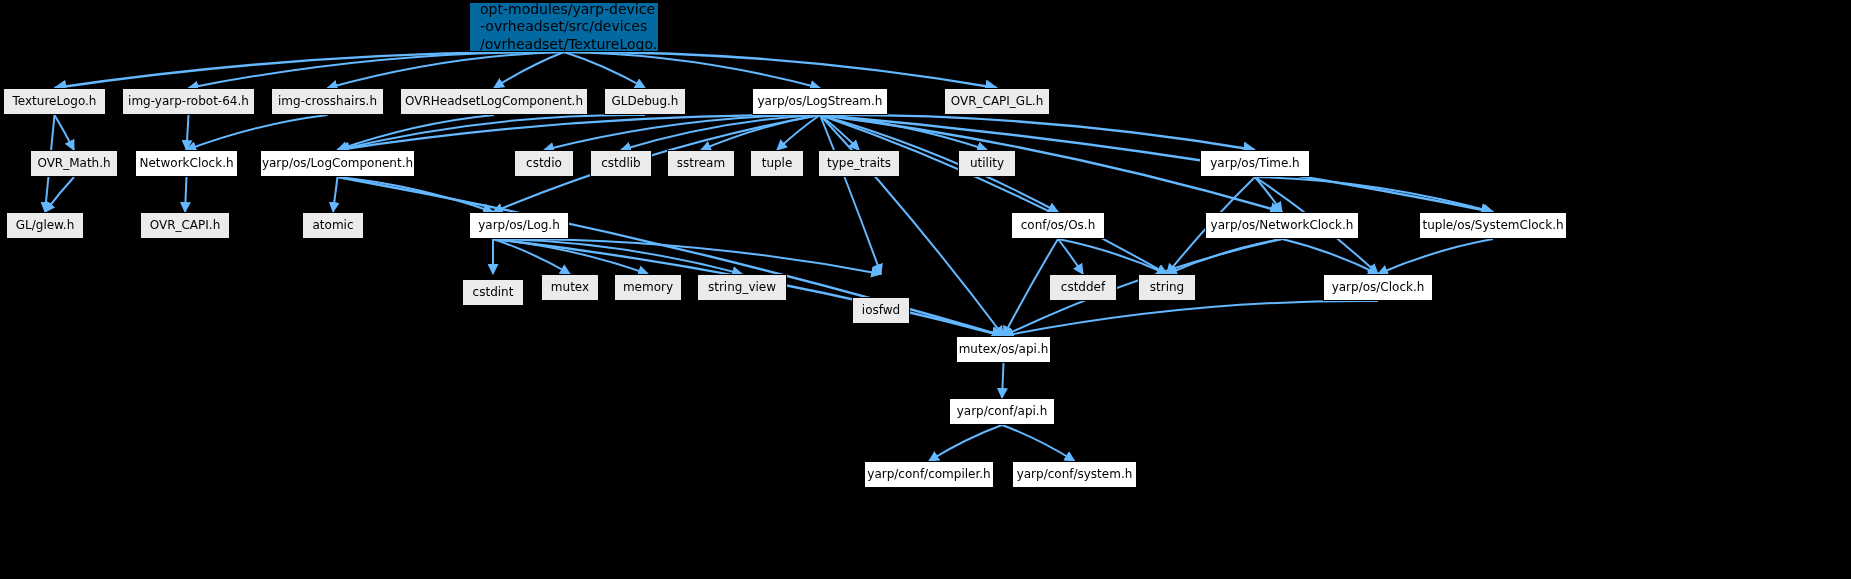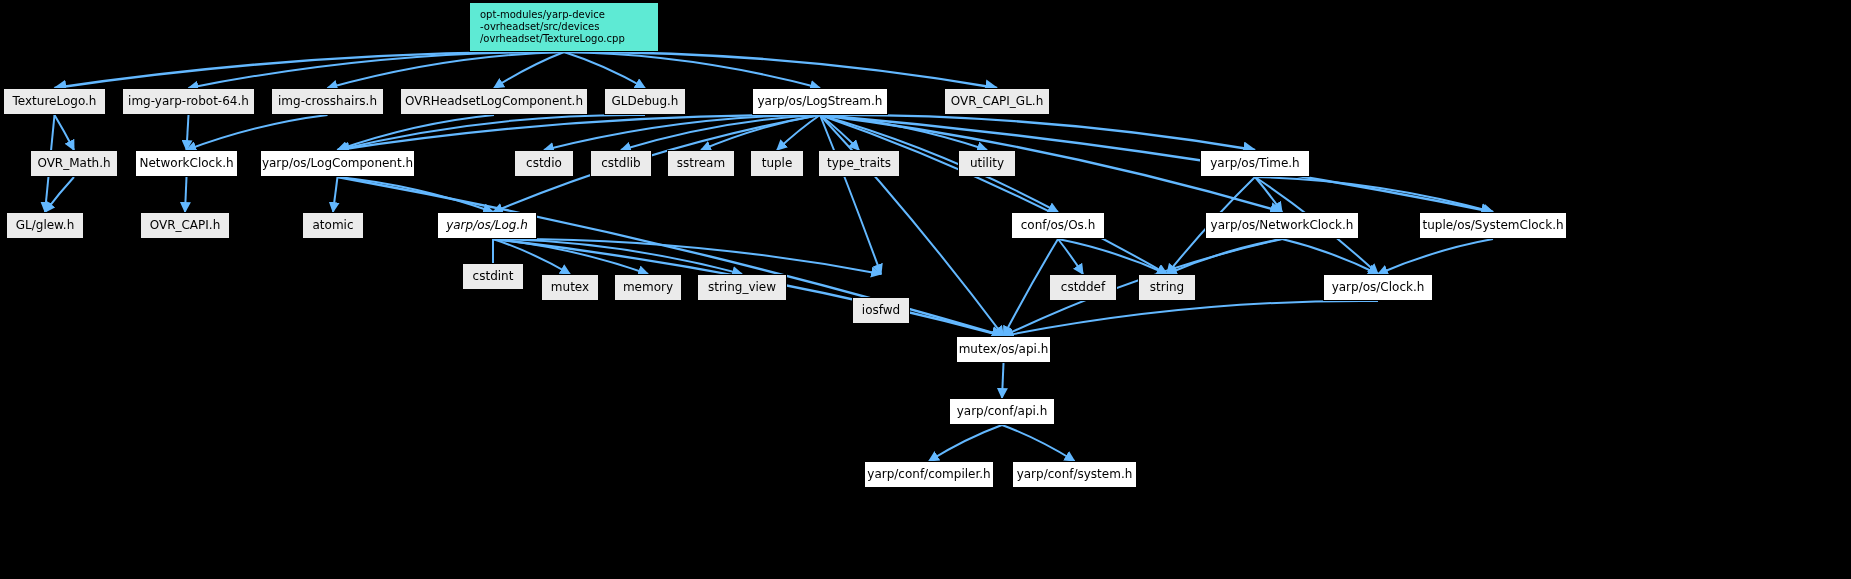--- a/index.html
+++ b/index.html
@@ -16,21 +16,21 @@
     line-height:1.18;
     display:flex;
     align-items:center;
     justify-content:center;
     text-align:center;
     white-space:pre;
     letter-spacing:0px;
     z-index:3;
   }
   .node.white{background:#ffffff;}
-  .node.root{background:#5eead4;font-size:10px;line-height:1.22;text-align:left;justify-content:flex-start;padding-left:10px;}
+  .node.root{background:#0369a1;font-size:14px;line-height:1.22;text-align:left;justify-content:flex-start;padding-left:10px;}
   .node span{pointer-events:none;}
 </style>
 </head>
 <body>
 
 <div id="canvas">
   <svg id="edges" xmlns="http://www.w3.org/2000/svg">
       <defs>
         <marker id="arrow" viewBox="0 0 10 10" refX="9" refY="5" markerWidth="5.5" markerHeight="5.5" orient="auto-start-reverse">
           <path d="M 0 0 L 10 5 L 0 10 z" fill="#63b8ff"></path>
@@ -108,25 +108,25 @@
       <div class="node" style="left: 514px; top: 150px; width: 60px; height: 27px;"><span>cstdio</span></div>
       <div class="node" style="left: 590px; top: 150px; width: 62px; height: 27px;"><span>cstdlib</span></div>
       <div class="node" style="left: 667px; top: 150px; width: 68px; height: 27px;"><span>sstream</span></div>
       <div class="node" style="left: 750px; top: 150px; width: 54px; height: 27px;"><span>tuple</span></div>
       <div class="node" style="left: 818px; top: 150px; width: 82px; height: 27px;"><span>type_traits</span></div>
       <div class="node" style="left: 958px; top: 150px; width: 58px; height: 27px;"><span>utility</span></div>
       <div class="node white" style="left: 1200px; top: 150px; width: 110px; height: 27px;"><span>yarp/os/Time.h</span></div>
       <div class="node" style="left: 6px; top: 212px; width: 78px; height: 27px;"><span>GL/glew.h</span></div>
       <div class="node" style="left: 140px; top: 212px; width: 90px; height: 27px;"><span>OVR_CAPI.h</span></div>
       <div class="node" style="left: 302px; top: 212px; width: 62px; height: 27px;"><span>atomic</span></div>
-      <div class="node white" style="left: 437px; top: 212px; width: 100px; height: 27px; font-style: italic;"><span>yarp/os/Log.h</span></div>
+      <div class="node white" style="left: 469px; top: 212px; width: 100px; height: 27px;"><span>yarp/os/Log.h</span></div>
       <div class="node white" style="left: 1011px; top: 212px; width: 94px; height: 27px;"><span>conf/os/Os.h</span></div>
       <div class="node white" style="left: 1205px; top: 212px; width: 154px; height: 27px;"><span>yarp/os/NetworkClock.h</span></div>
       <div class="node white" style="left: 1419px; top: 212px; width: 148px; height: 27px;"><span>tuple/os/SystemClock.h</span></div>
-      <div class="node" style="left: 462px; top: 263px; width: 62px; height: 27px; text-align: right;"><span>cstdint</span></div>
+      <div class="node" style="left: 462px; top: 279px; width: 62px; height: 27px; text-align: right;"><span>cstdint</span></div>
       <div class="node" style="left: 541px; top: 274px; width: 58px; height: 27px;"><span>mutex</span></div>
       <div class="node" style="left: 614px; top: 274px; width: 68px; height: 27px;"><span>memory</span></div>
       <div class="node" style="left: 697px; top: 274px; width: 90px; height: 27px;"><span>string_view</span></div>
       <div class="node" style="left: 852px; top: 274px; width: 58px; height: 27px; margin-top: 23px;"><span>iosfwd</span></div>
       <div class="node" style="left: 1049px; top: 274px; width: 68px; height: 27px;"><span>cstddef</span></div>
       <div class="node" style="left: 1138px; top: 274px; width: 58px; height: 27px;"><span>string</span></div>
       <div class="node white" style="left: 1323px; top: 274px; width: 110px; height: 27px;"><span>yarp/os/Clock.h</span></div>
       <div class="node white" style="left: 956px; top: 336px; width: 95px; height: 27px;"><span>mutex/os/api.h</span></div>
       <div class="node white" style="left: 949px; top: 398px; width: 106px; height: 27px;"><span>yarp/conf/api.h</span></div>
       <div class="node white" style="left: 864px; top: 461px; width: 130px; height: 27px;"><span>yarp/conf/compiler.h</span></div>

